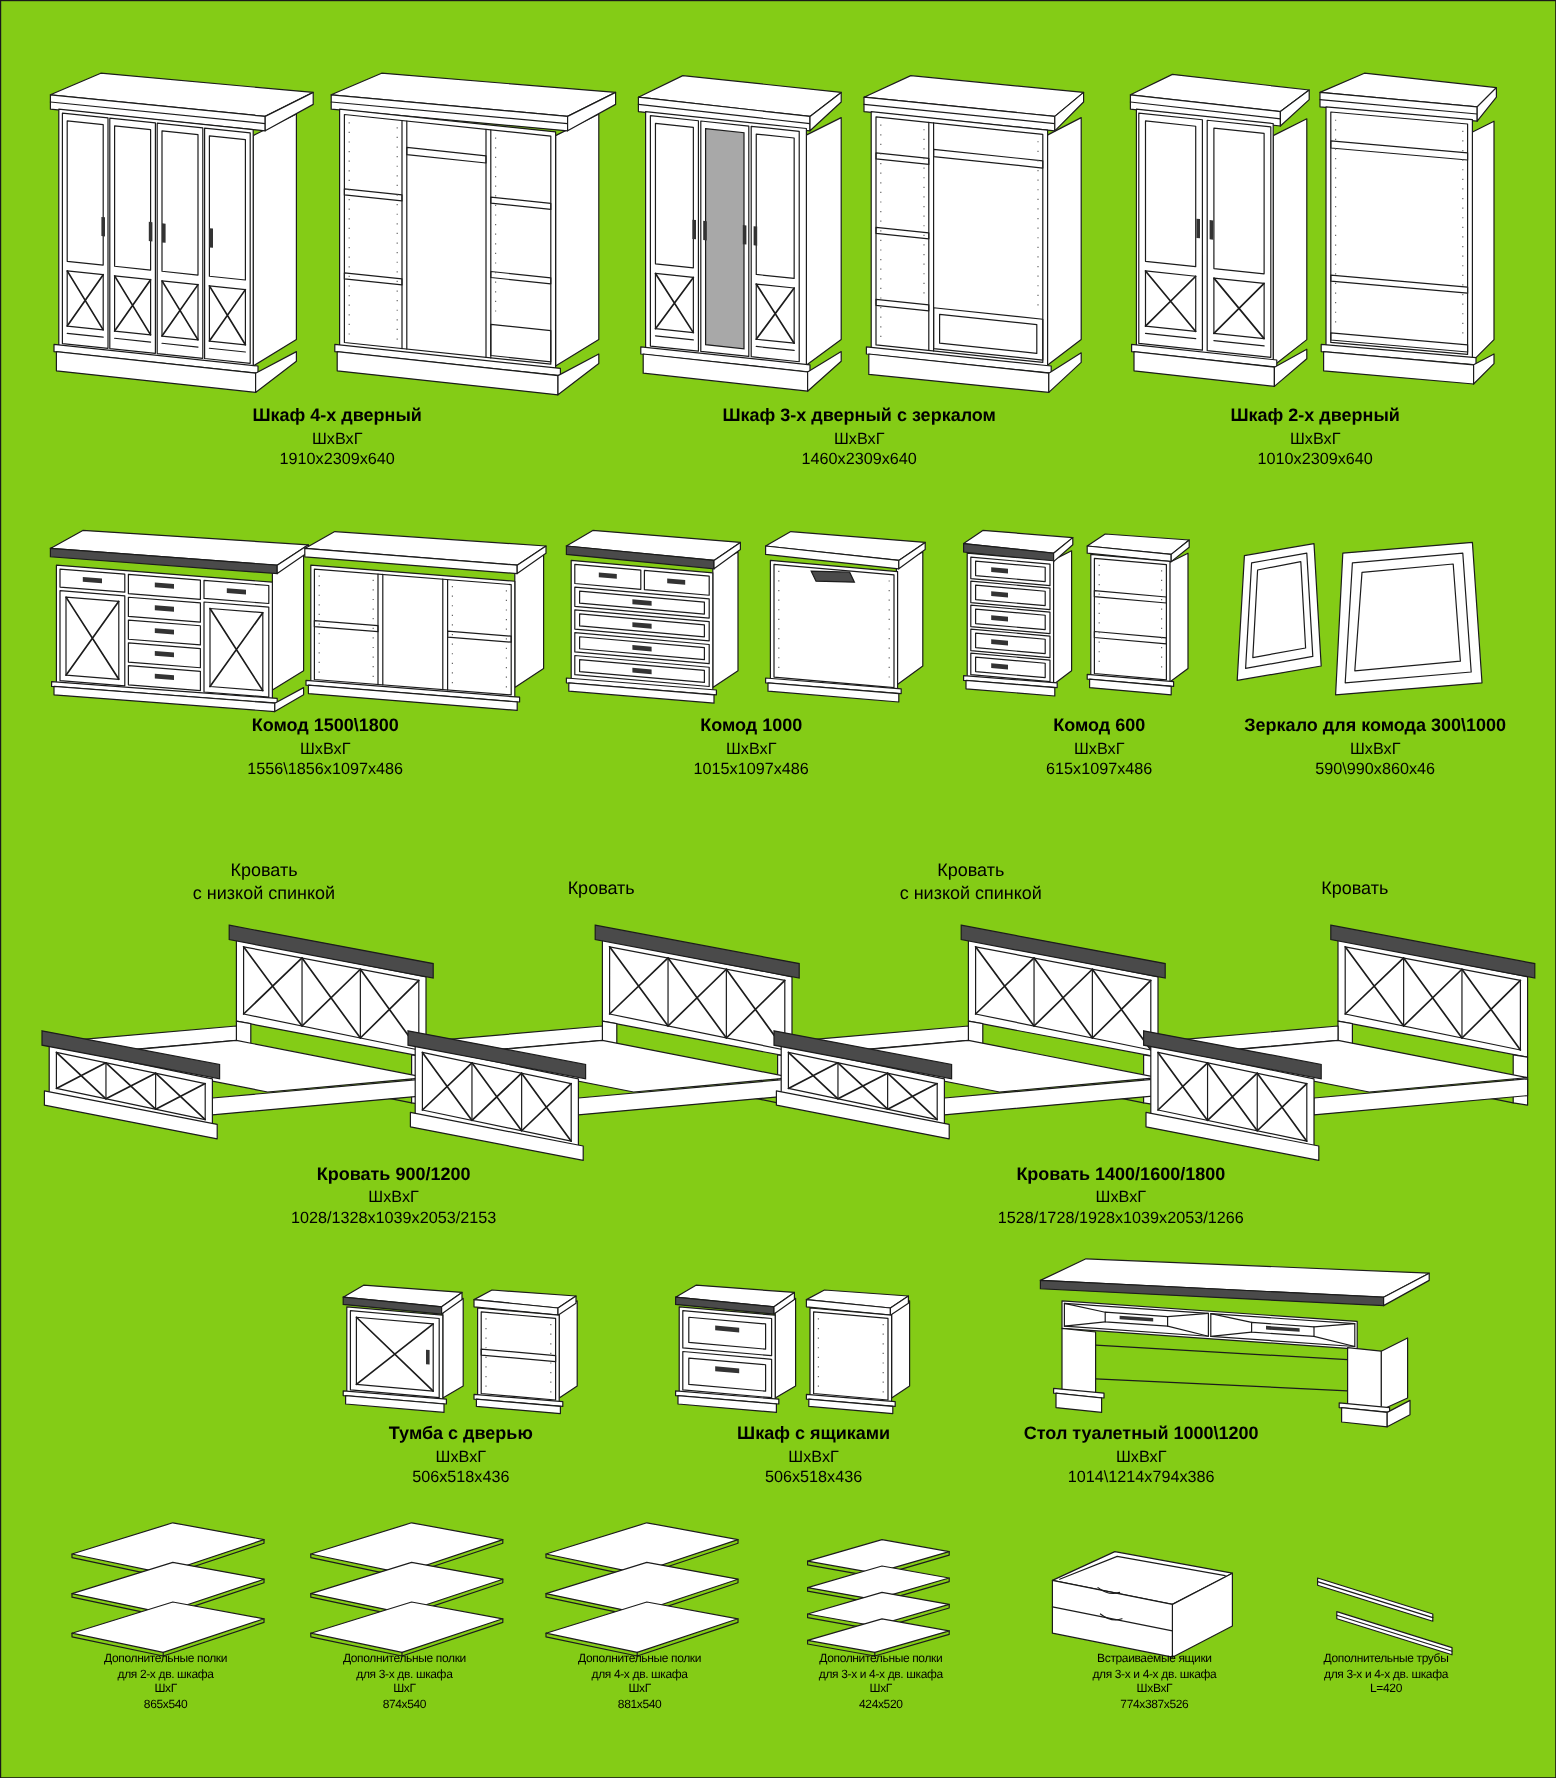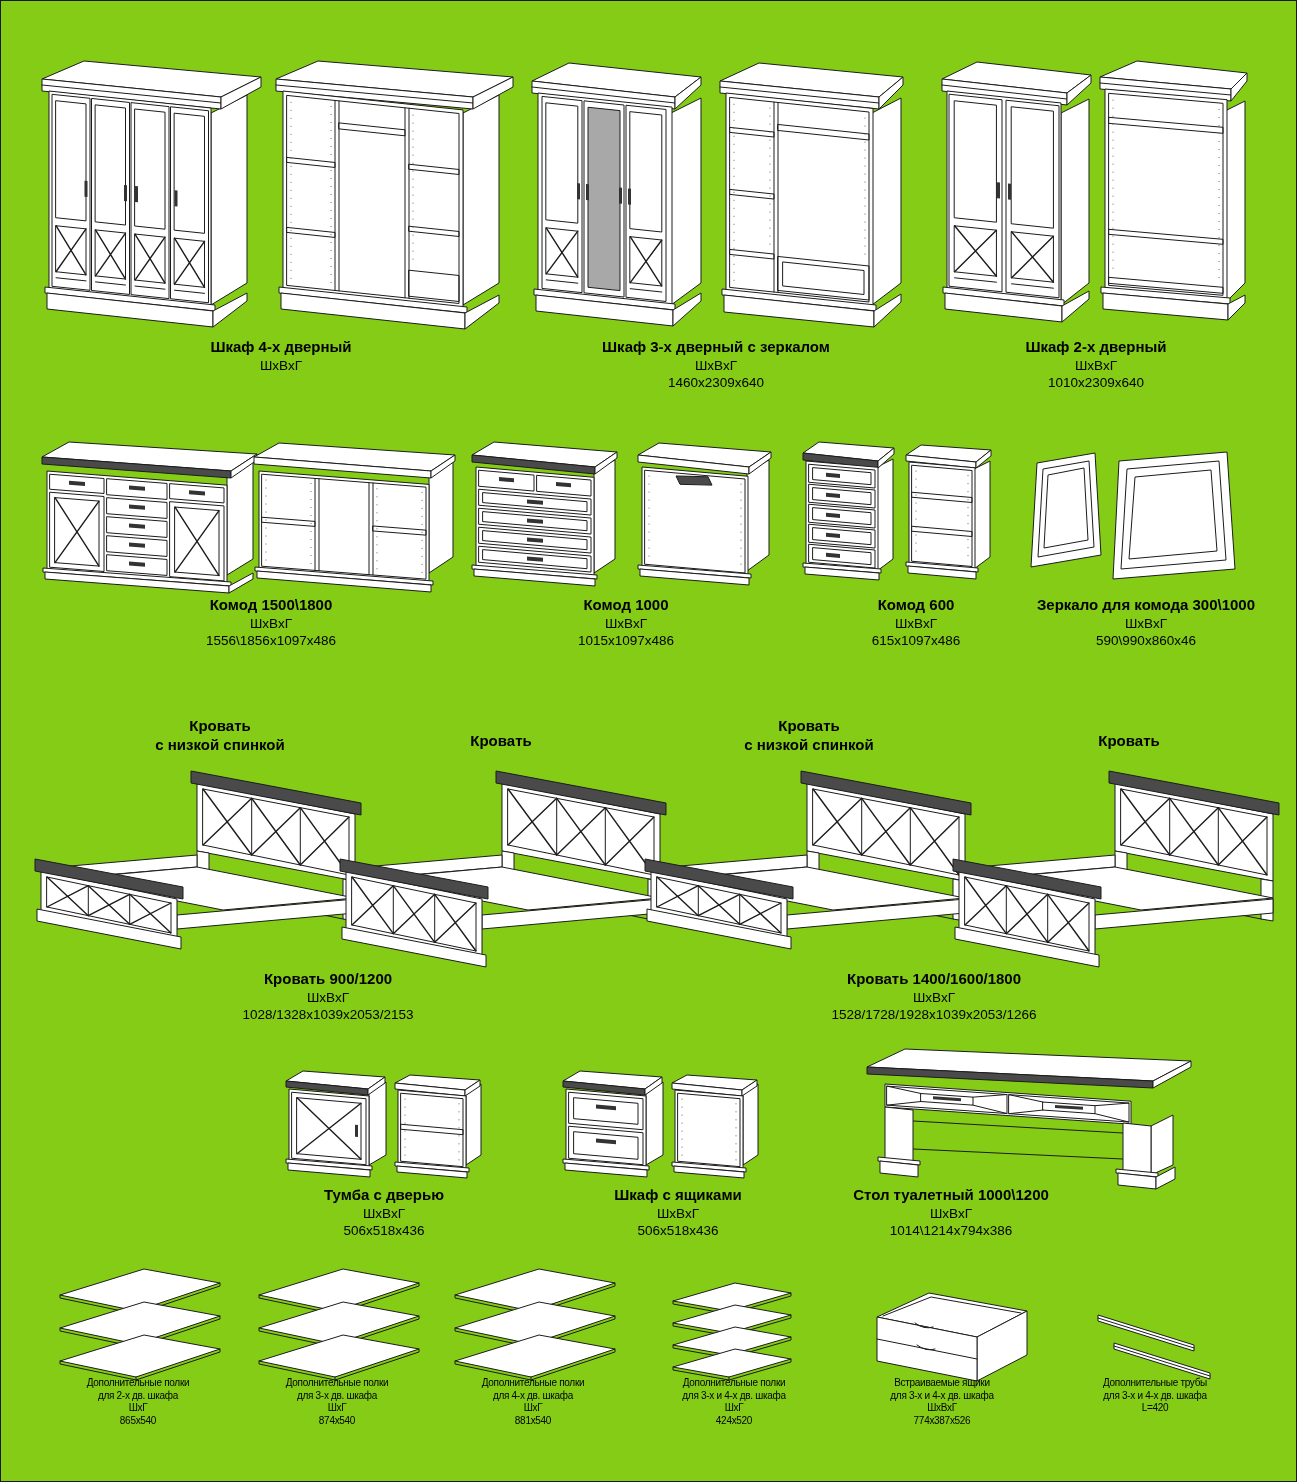--- a/index.html
+++ b/index.html
@@ -12,21 +12,21 @@
   .ln{fill:none;stroke:#1c1c1c;stroke-width:1;stroke-linejoin:round;stroke-linecap:round}
   .x{stroke-width:1.4}
   .w{fill:#fff;stroke:#1c1c1c;stroke-width:1;stroke-linejoin:round}
   .d{fill:#4a4a4a;stroke:#1c1c1c;stroke-width:1}
   .m{fill:#a8a8a8;stroke:#1c1c1c;stroke-width:1}
   .h{fill:#333;stroke:none}
   .dots{stroke:#666;stroke-width:1;stroke-dasharray:1 7;fill:none}
   .lbl{position:absolute;text-align:center}
   .lbl .t{font-weight:700;font-size:15px;line-height:1.3}
   .lbl .s{font-size:13.5px;line-height:1.3}
-  .hdr{position:absolute;text-align:center;font-weight:700;font-size:15px;line-height:1.25;white-space:pre-line}
+  .hdr{position:absolute;text-align:center;font-weight:400;font-size:15px;line-height:1.25;white-space:pre-line}
   .acc{position:absolute;text-align:center;font-size:10px;line-height:1.25;letter-spacing:-0.3px}
 </style>
 </head>
 <body>
 
 <div class="page">
 
   <svg class="abs" style="left:38px;top:28px" width="225" height="310" viewBox="0 0 225 310">
     <defs>
       <g id="doorSym">
@@ -164,20 +164,21 @@
       <line class="dots" x1="114" y1="10" x2="114" y2="185"></line>
     </g>
     <polygon class="w" points="4,258 133,269 133,275 4,264"></polygon>
     <polygon class="w" points="6,264 131,275 131,291 6,280"></polygon>
     <polygon class="w" points="131,275 148,266 148,274 131,291"></polygon>
   </svg>
 
   <div class="lbl" style="left:60px;top:336px;width:440px">
     <div class="t">Шкаф 4-х дверный</div>
     <div class="s">ШхВхГ</div>
+    <div class="s">1910x2309x640</div>
   </div>
   <div class="lbl" style="left:530px;top:336px;width:370px">
     <div class="t">Шкаф 3-х дверный с зеркалом</div>
     <div class="s">ШхВхГ</div>
     <div class="s">1460x2309x640</div>
   </div>
   <div class="lbl" style="left:930px;top:336px;width:330px">
     <div class="t">Шкаф 2-х дверный</div>
     <div class="s">ШхВхГ</div>
     <div class="s">1010x2309x640</div>
@@ -590,21 +591,21 @@
     <div>для 4-х дв. шкафа</div>
     <div>ШхГ</div>
     <div>881x540</div>
   </div>
   <div class="acc" style="left:638px;top:1376px;width:190px">
     <div>Дополнительные полки</div>
     <div>для 3-х и 4-х дв. шкафа</div>
     <div>ШхГ</div>
     <div>424x520</div>
   </div>
-  <div class="acc" style="left:846px;top:1376px;width:190px">
+  <div class="acc" style="left:866px;top:1376px;width:190px">
     <div>Встраиваемые ящики</div>
     <div>для 3-х и 4-х дв. шкафа</div>
     <div>ШхВхГ</div>
     <div>774x387x526</div>
   </div>
   <div class="acc" style="left:1059px;top:1376px;width:190px">
     <div>Дополнительные трубы</div>
     <div>для 3-х и 4-х дв. шкафа</div>
     <div>L=420</div>
     <div></div>

